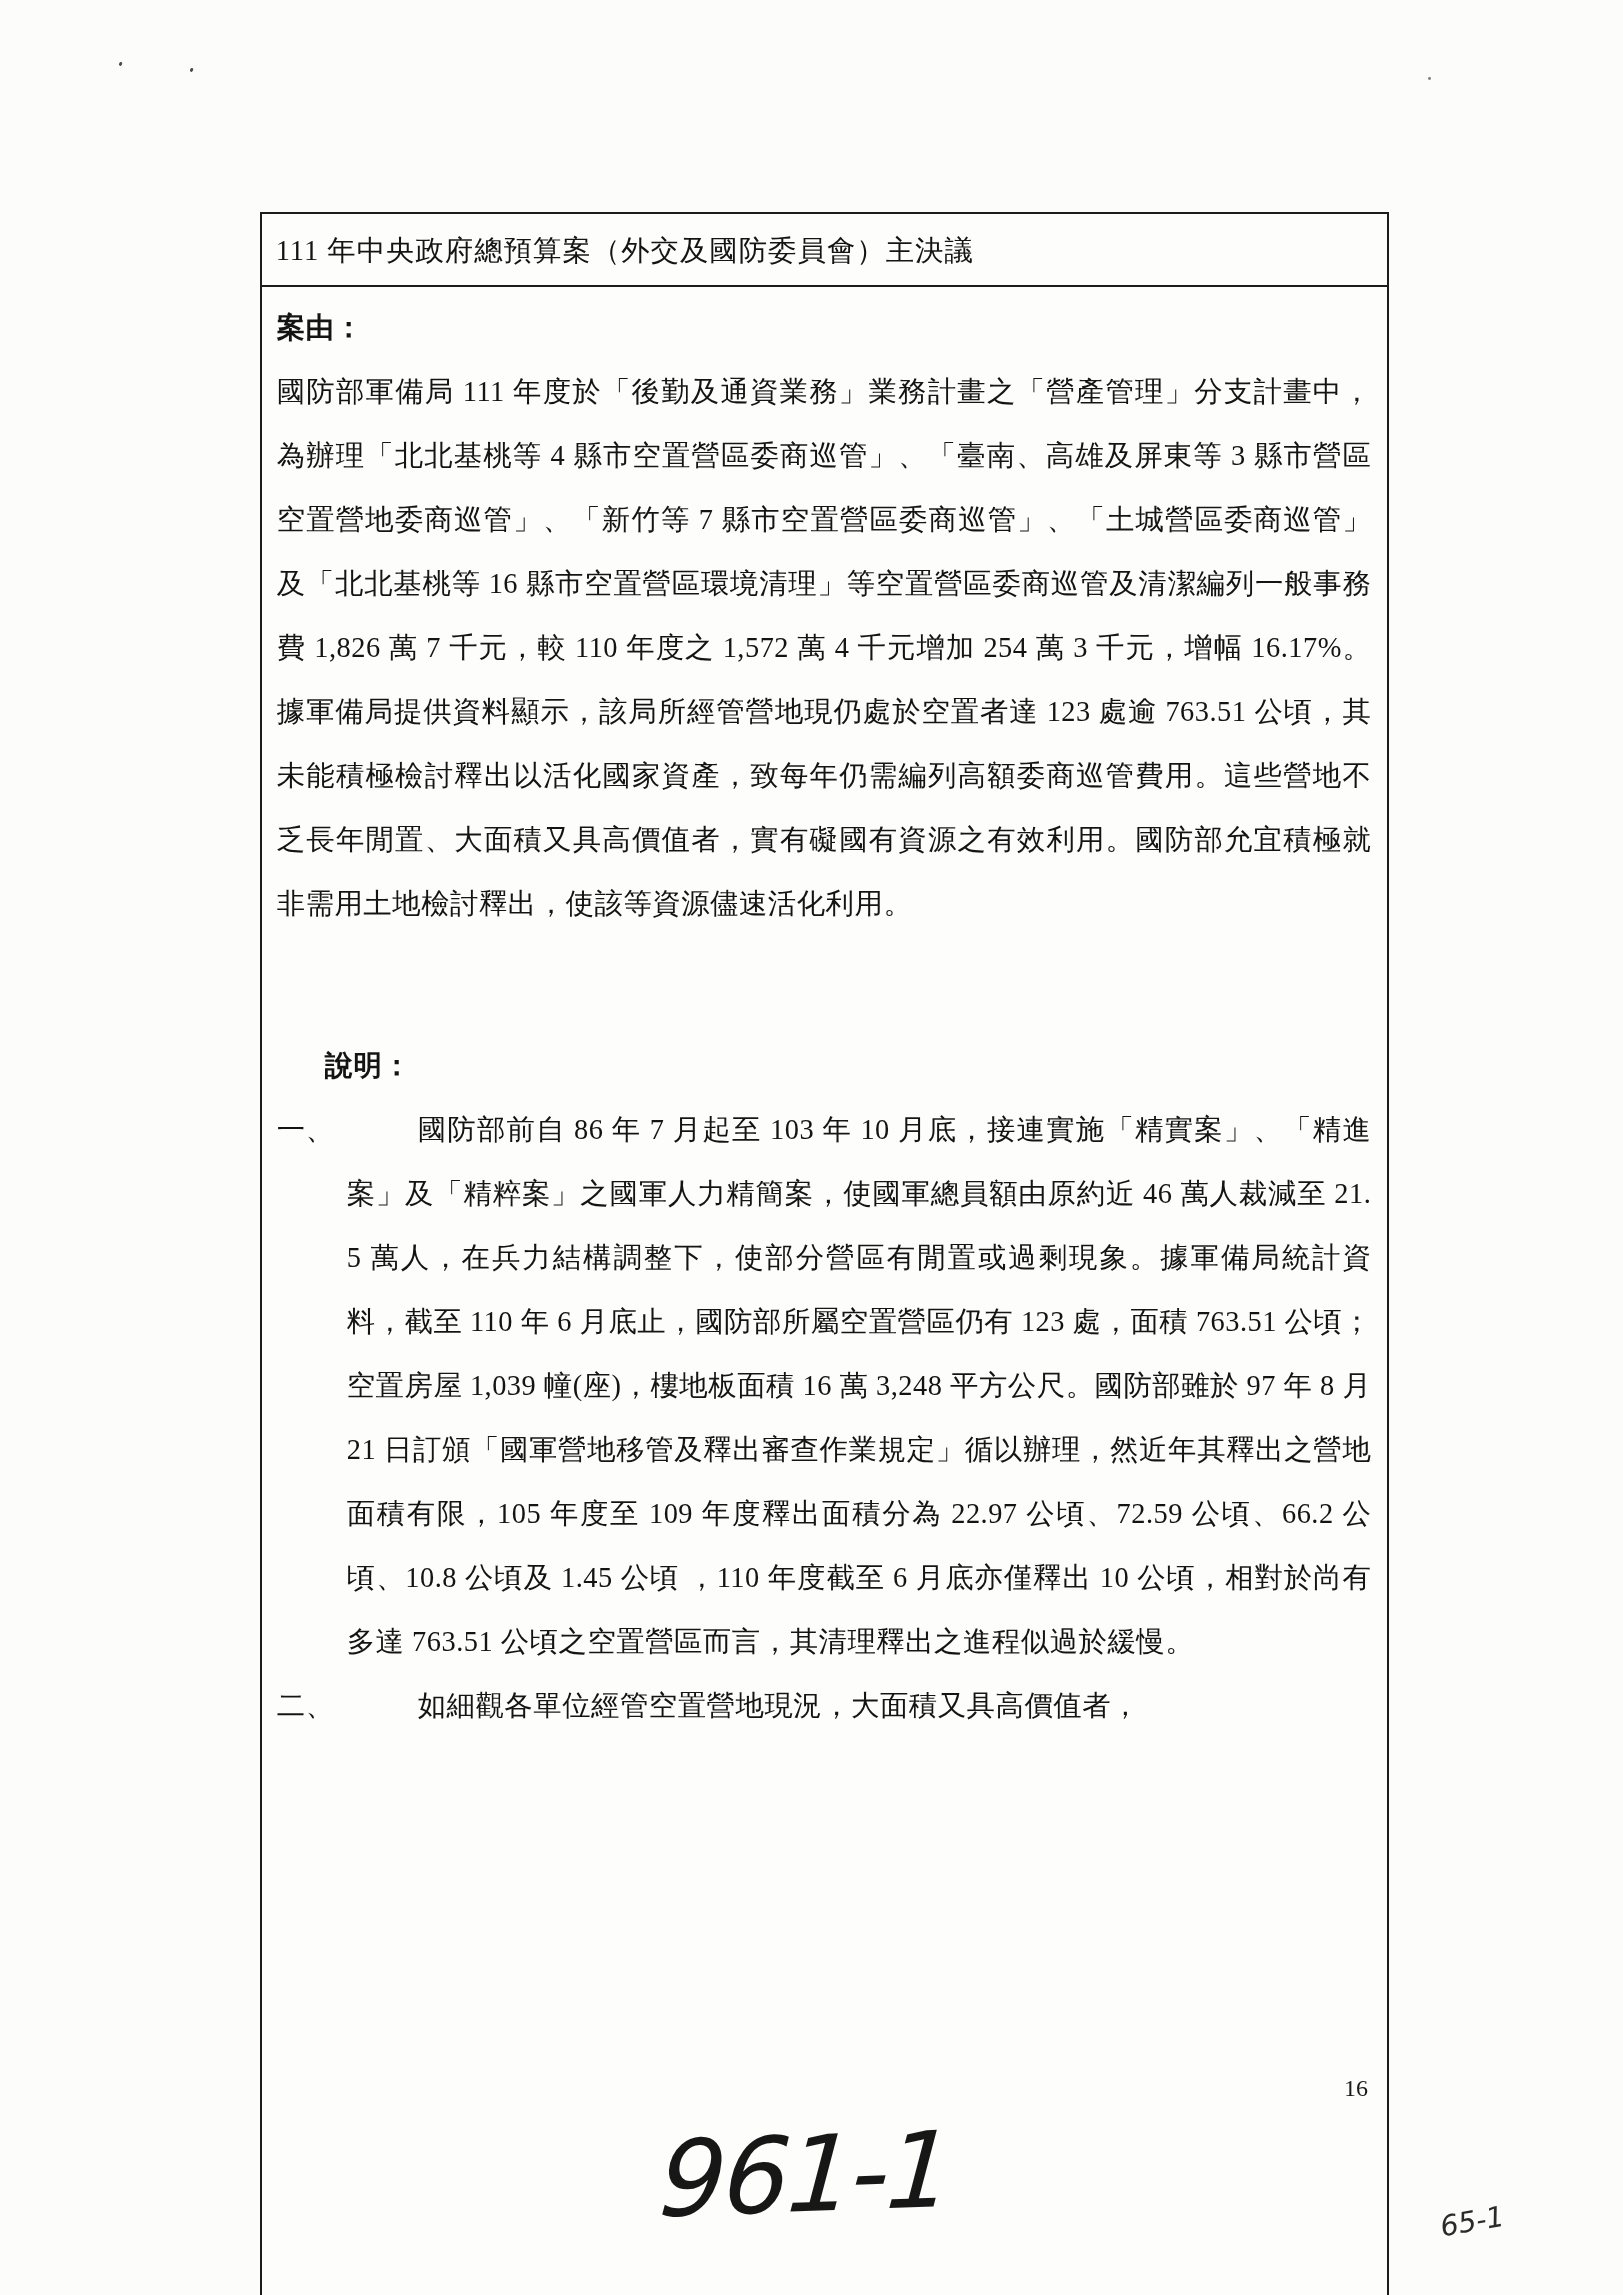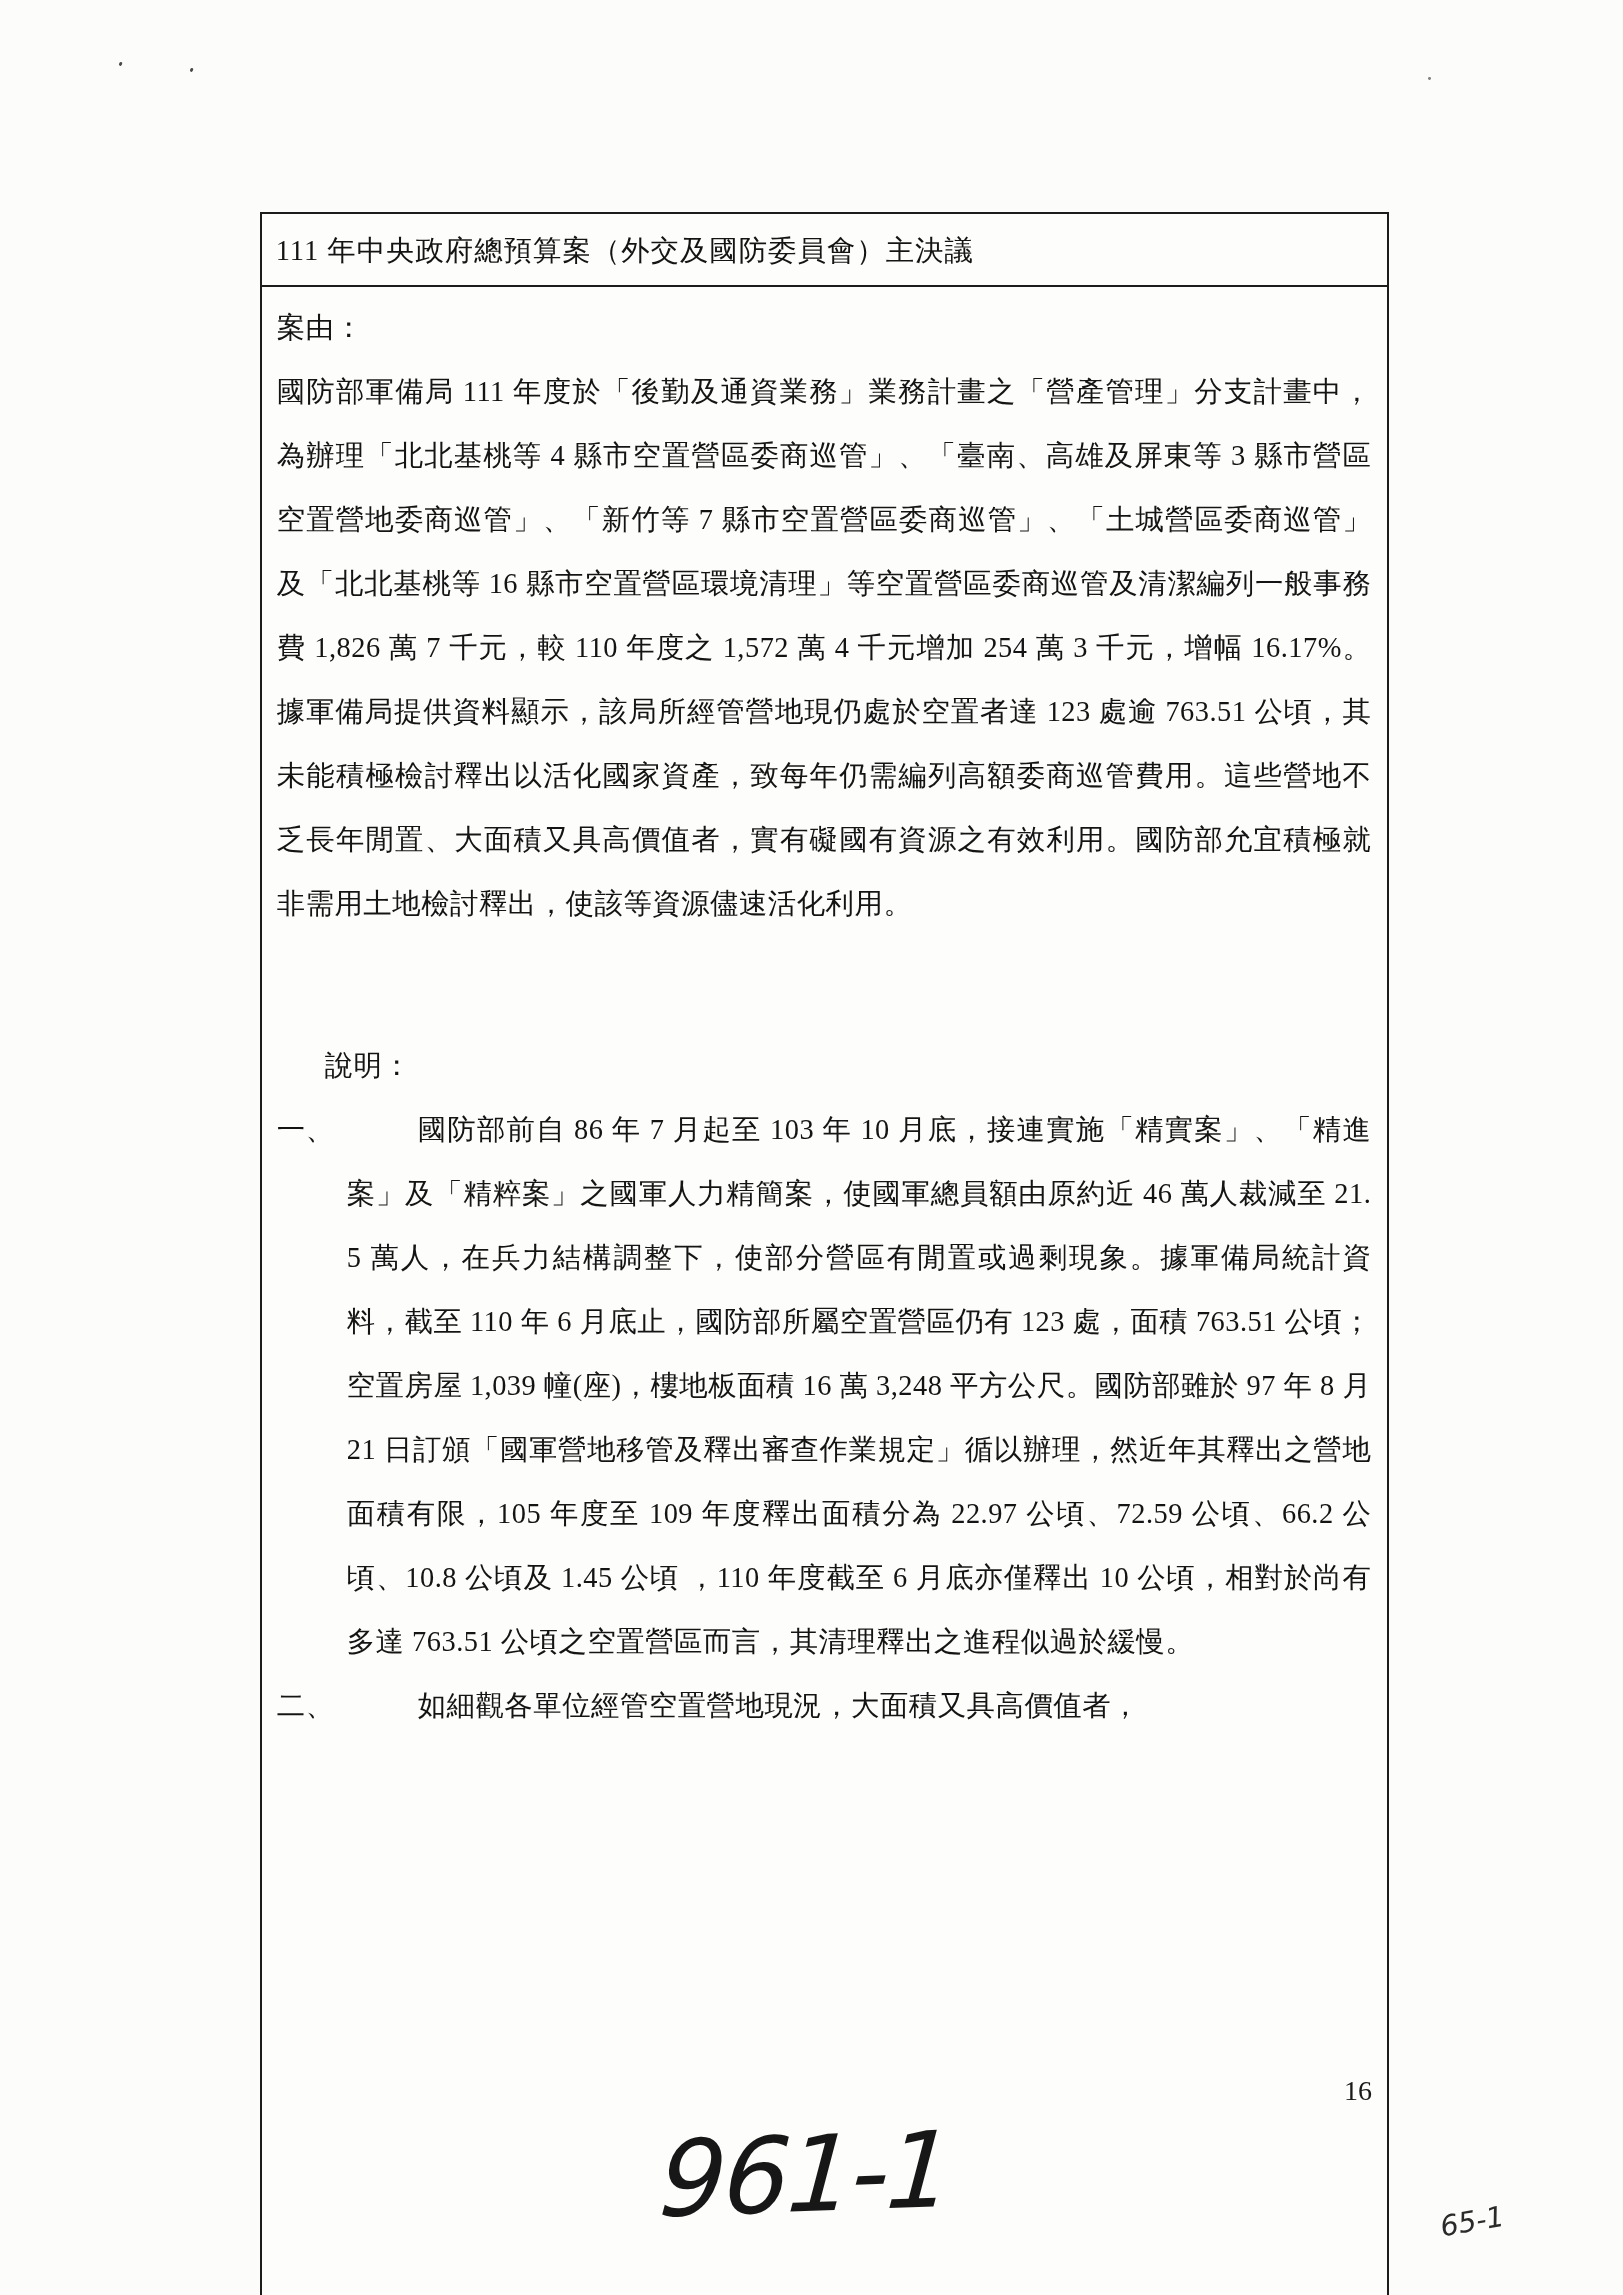--- a/index.html
+++ b/index.html
@@ -37,20 +37,21 @@
     overflow: hidden;
   }
   .body-area {
     padding: 8.8px 15.7px 0 14.7px;
     font-size: 28.4px;
     line-height: 64px;
     letter-spacing: 0.5px;
   }
   .section-label {
     line-height: 64px;
+    font-weight: bold;
   }
   .case-body {
     text-align: justify;
     text-justify: inter-character;
     word-break: break-all;
     font-family: Liberation Serif, serif;
   }
   .explain-label {
     margin-top: 98px;
     margin-left: 48px;
@@ -68,21 +69,21 @@
   .item-text {
     text-indent: 71px;
     text-align: justify;
     text-justify: inter-character;
     word-break: break-all;
   }
   .page-number {
     position: absolute;
     left: 1344px;
     top: 2075px;
-    font-size: 28px;
+    font-size: 24px;
     font-family: "Liberation Serif", serif;
     color: #1a1a1a;
   }
   .hw-center {
     position: absolute;
     left: 660px;
     top: 2114px;
     font-size: 105px;
     font-family: "DejaVu Sans", sans-serif;
     font-style: italic;

